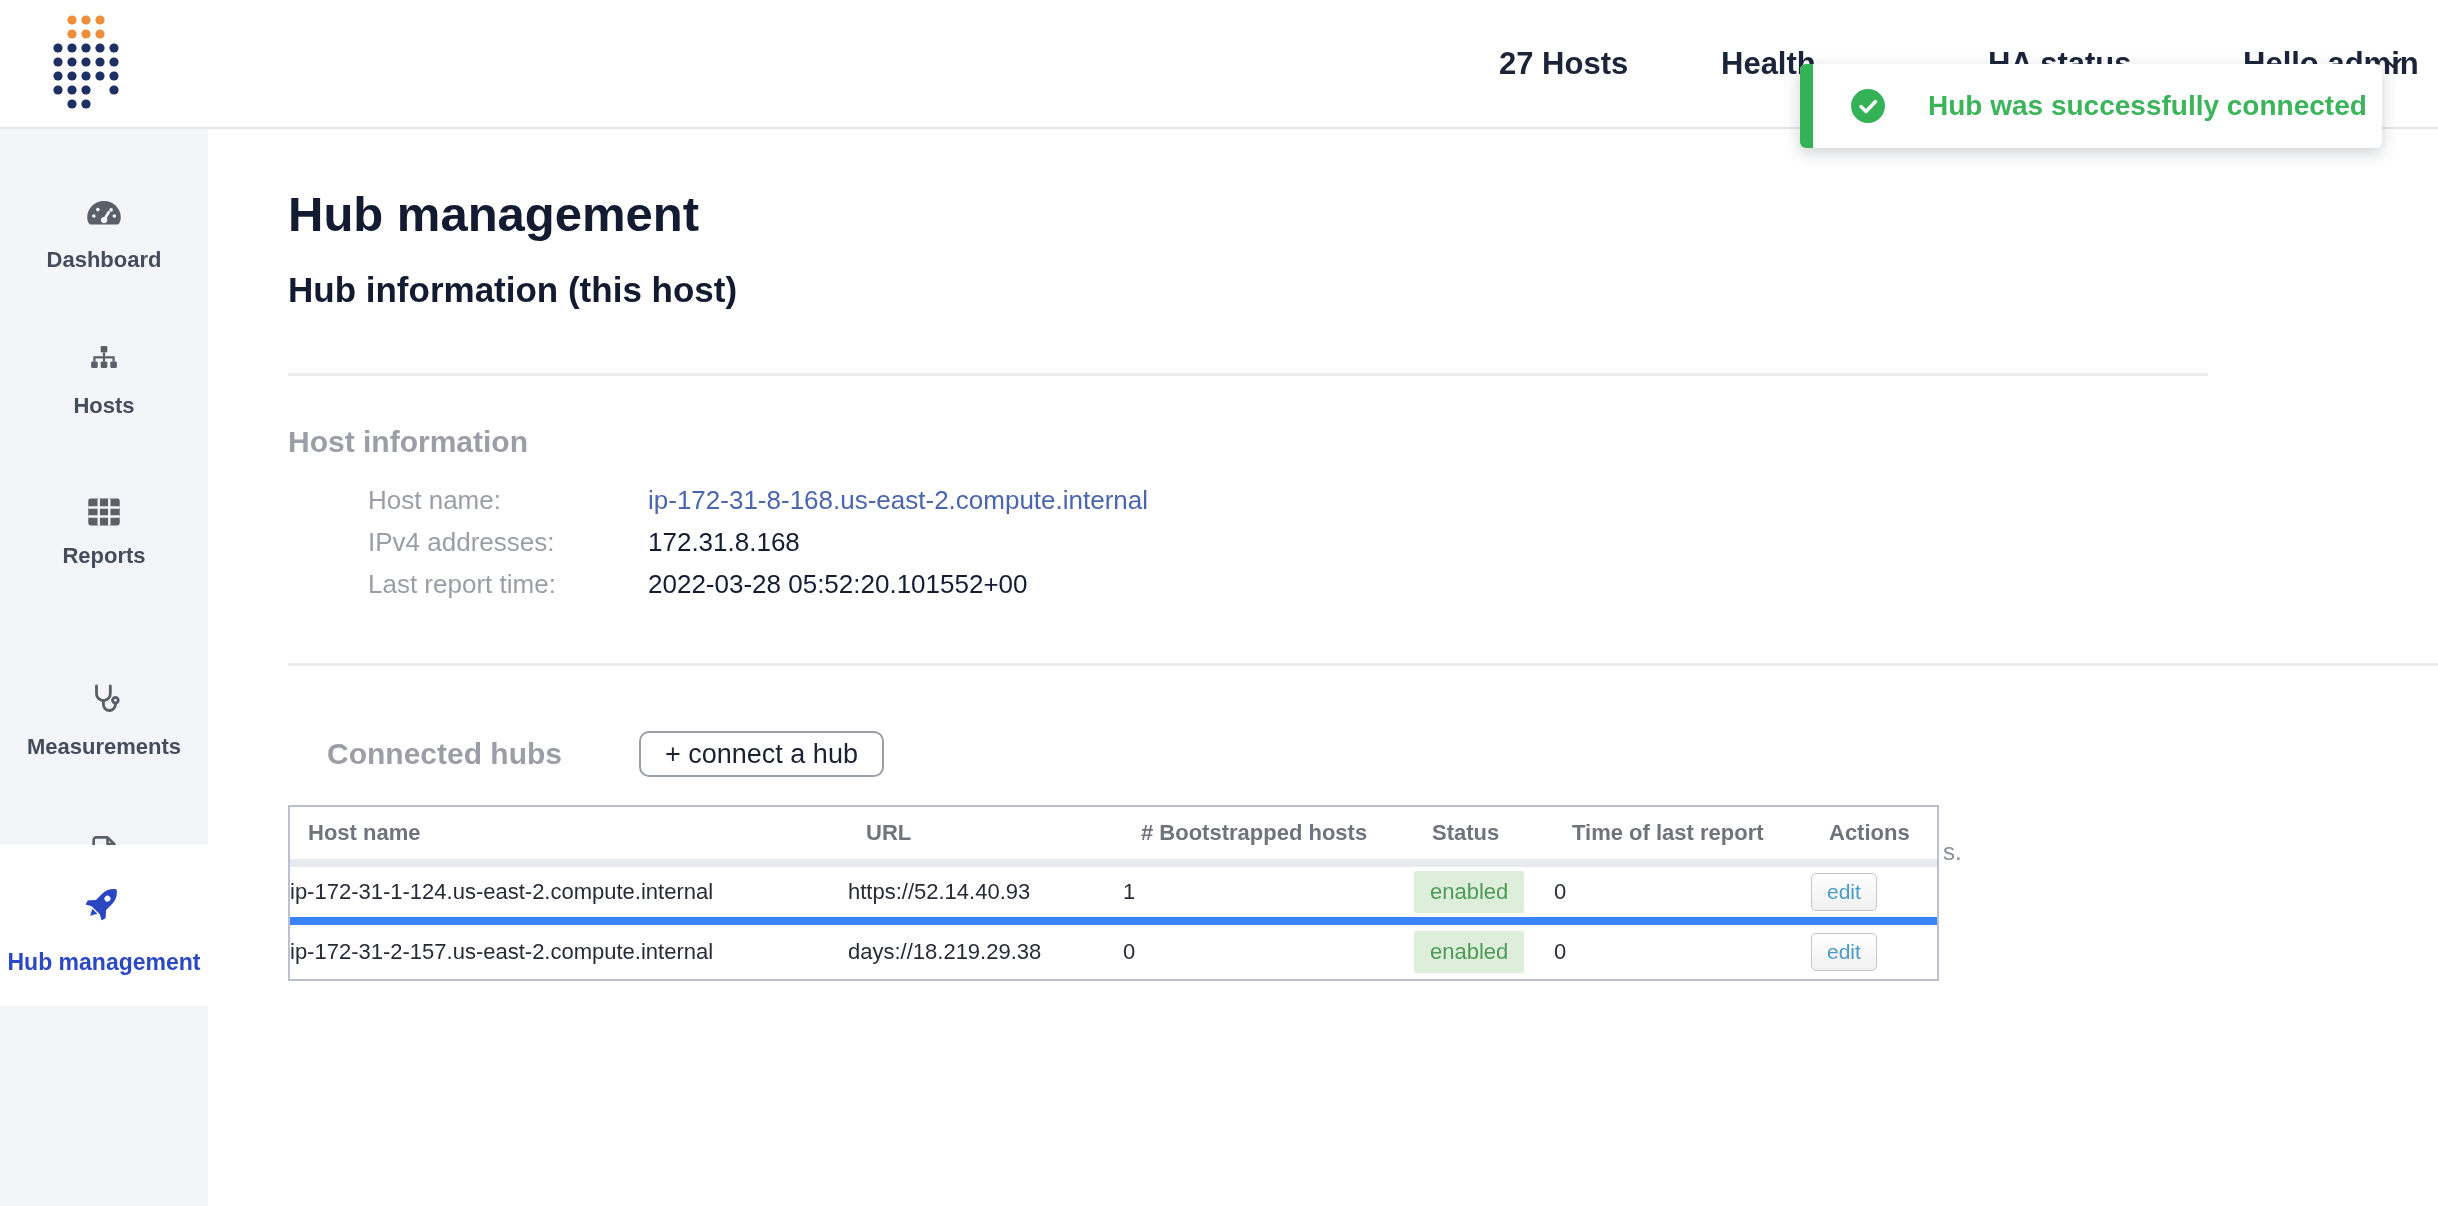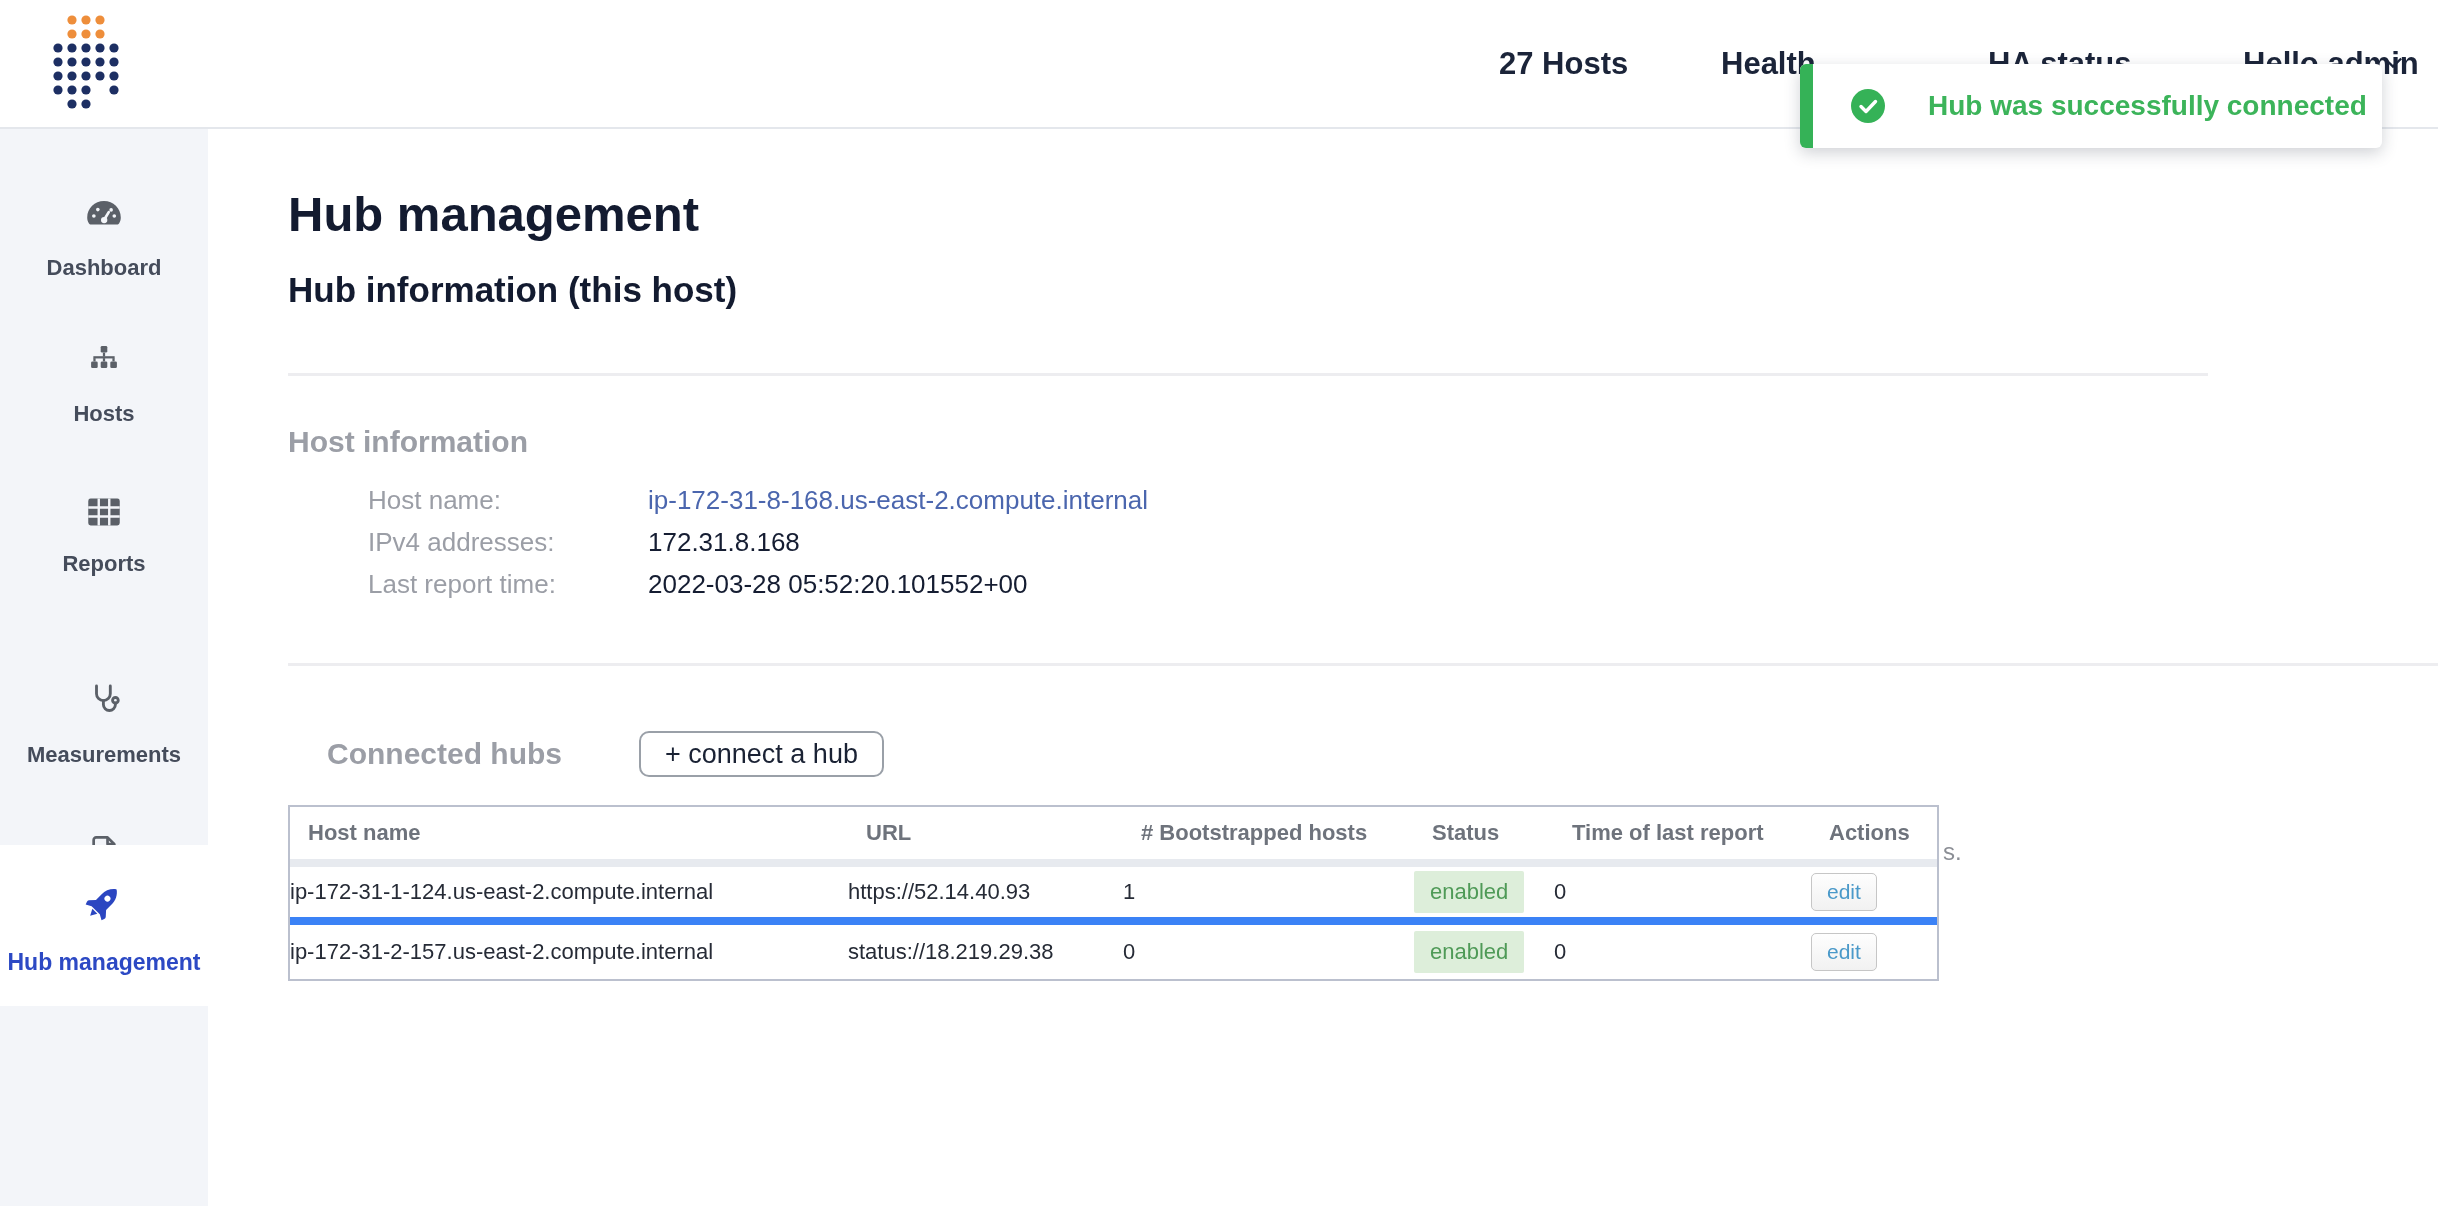--- a/index.html
+++ b/index.html
@@ -43,21 +43,21 @@
   .toast-check { margin-left:50px; flex:0 0 auto; display:flex; }
   .toast-msg { margin-left:42px; color:#3cb45a; font-size:28px; font-weight:600; }
 
   
   .sidebar {
     position:absolute; top:129px; left:0; width:208px; bottom:0;
     background:#f3f5f9; z-index:2;
   }
   .side-item {
     position:absolute; left:0; width:100%;
-    display:flex; flex-direction:column; align-items:center; gap:24px;
+    display:flex; flex-direction:column; align-items:center; gap:16px;
     color:#454c5b; font-size:22px; font-weight:600; cursor:pointer; text-align:center;
   }
   .si-0 { top:70px; } .si-1 { top:216px; } .si-2 { top:368px; }
   .si-3 { top:553px; } .si-4 { top:705px; }
   .side-item .lbl { line-height:26px; }
   .side-active {
     position:absolute; left:0; top:716px; width:100%; height:161px;
     background:#ffffff; display:flex; flex-direction:column; align-items:center;
     padding-top:36px; gap:22px; cursor:pointer;
   }
@@ -342,21 +342,21 @@
           <tr>
             <td>ip-172-31-1-124.us-east-2.compute.internal</td>
             <td>https://52.14.40.93</td>
             <td>1</td>
             <td><span class="badge">enabled</span></td>
             <td>0</td>
             <td><button class="edit-btn">edit</button></td>
           </tr>
           <tr>
             <td>ip-172-31-2-157.us-east-2.compute.internal</td>
-            <td>status://18.219.29.38</td>
+            <td>days://18.219.29.38</td>
             <td>0</td>
             <td><span class="badge">enabled</span></td>
             <td>0</td>
             <td><button class="edit-btn">edit</button></td>
           </tr>
         </tbody>
       </table>
     </div>
 
   </div>

